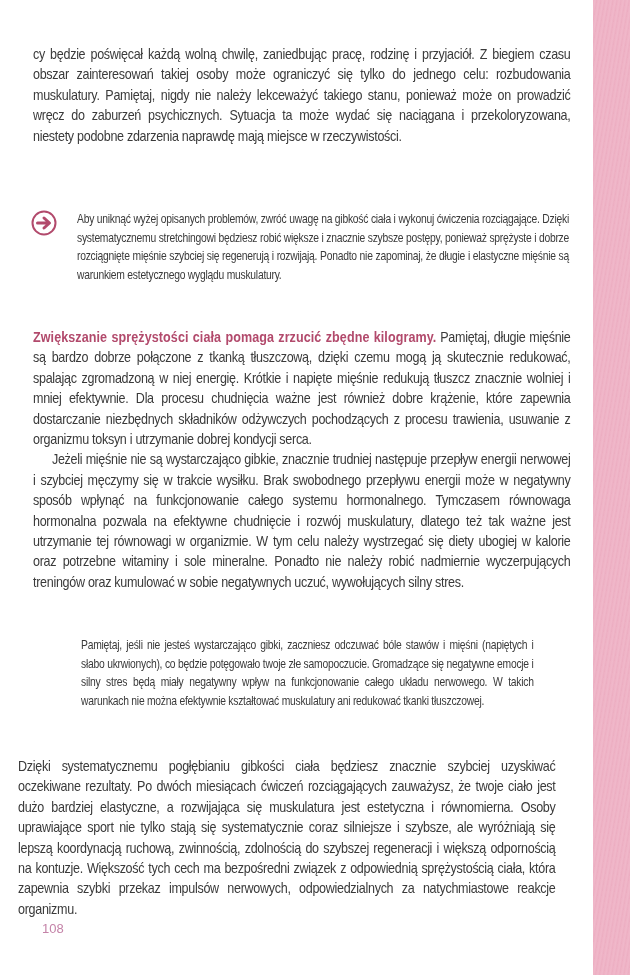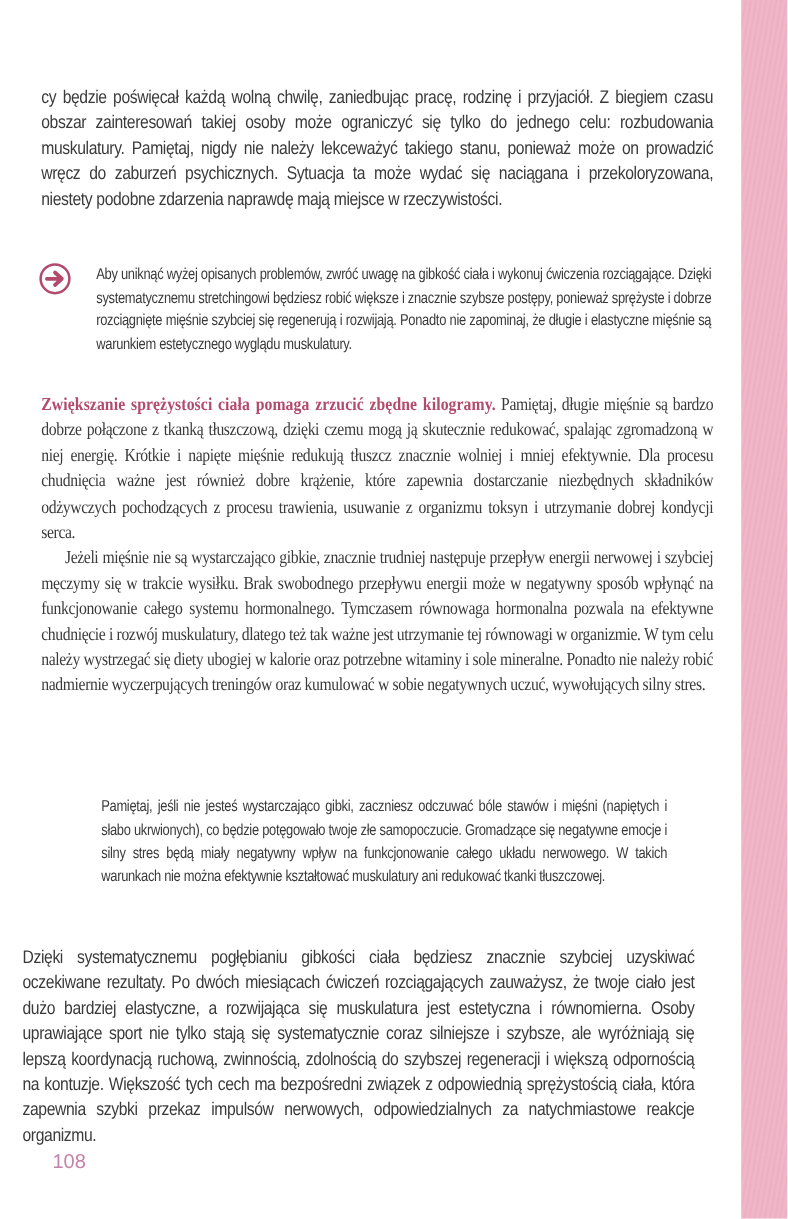--- a/index.html
+++ b/index.html
@@ -19,21 +19,21 @@
       position: absolute;
       left: 593px;
       top: 0;
       width: 37px;
       height: 975px;
       background: repeating-linear-gradient(100deg, #eeb1c4 0px, #f0b8ca 2px, #ecadc1 4px);
     }
     .page {
       position: absolute;
       left: 33px;
-      top: 68px;
+      top: 44px;
       width: 538px;
     }
     .para {
       font-size: 14.6px;
       line-height: 20.4px;
       text-align: justify;
       margin: 0;
       letter-spacing: -0.35px;
       transform: scaleX(0.86);
       transform-origin: left top;
@@ -69,23 +69,22 @@
       text-align: justify;
       letter-spacing: -0.3px;
       transform: scaleX(0.82);
       transform-origin: left top;
       width: 600px;
       margin: 0;
     }
     .block2 {
       position: absolute;
       left: 33px;
-      top: 314px;
+      top: 327px;
       width: 538px;
-      font-family: Liberation Serif, serif;
     }
     .note {
       position: absolute;
       left: 81px;
       top: 636px;
       font-size: 12.6px;
       line-height: 18.6px;
       text-align: justify;
       letter-spacing: -0.3px;
       transform: scaleX(0.82);
@@ -96,21 +95,21 @@
     .block3 {
       position: absolute;
       left: 18px;
       top: 756px;
       width: 538px;
     }
     .page-number {
       position: absolute;
       left: 42px;
       top: 921px;
-      font-size: 16px;
+      font-size: 13px;
       color: #c483a8;
       font-family: "Liberation Sans", sans-serif;
     }
   </style>
 </head>
 <body>
 
 <div class="pink-strip"></div>
 
 <div class="page">

